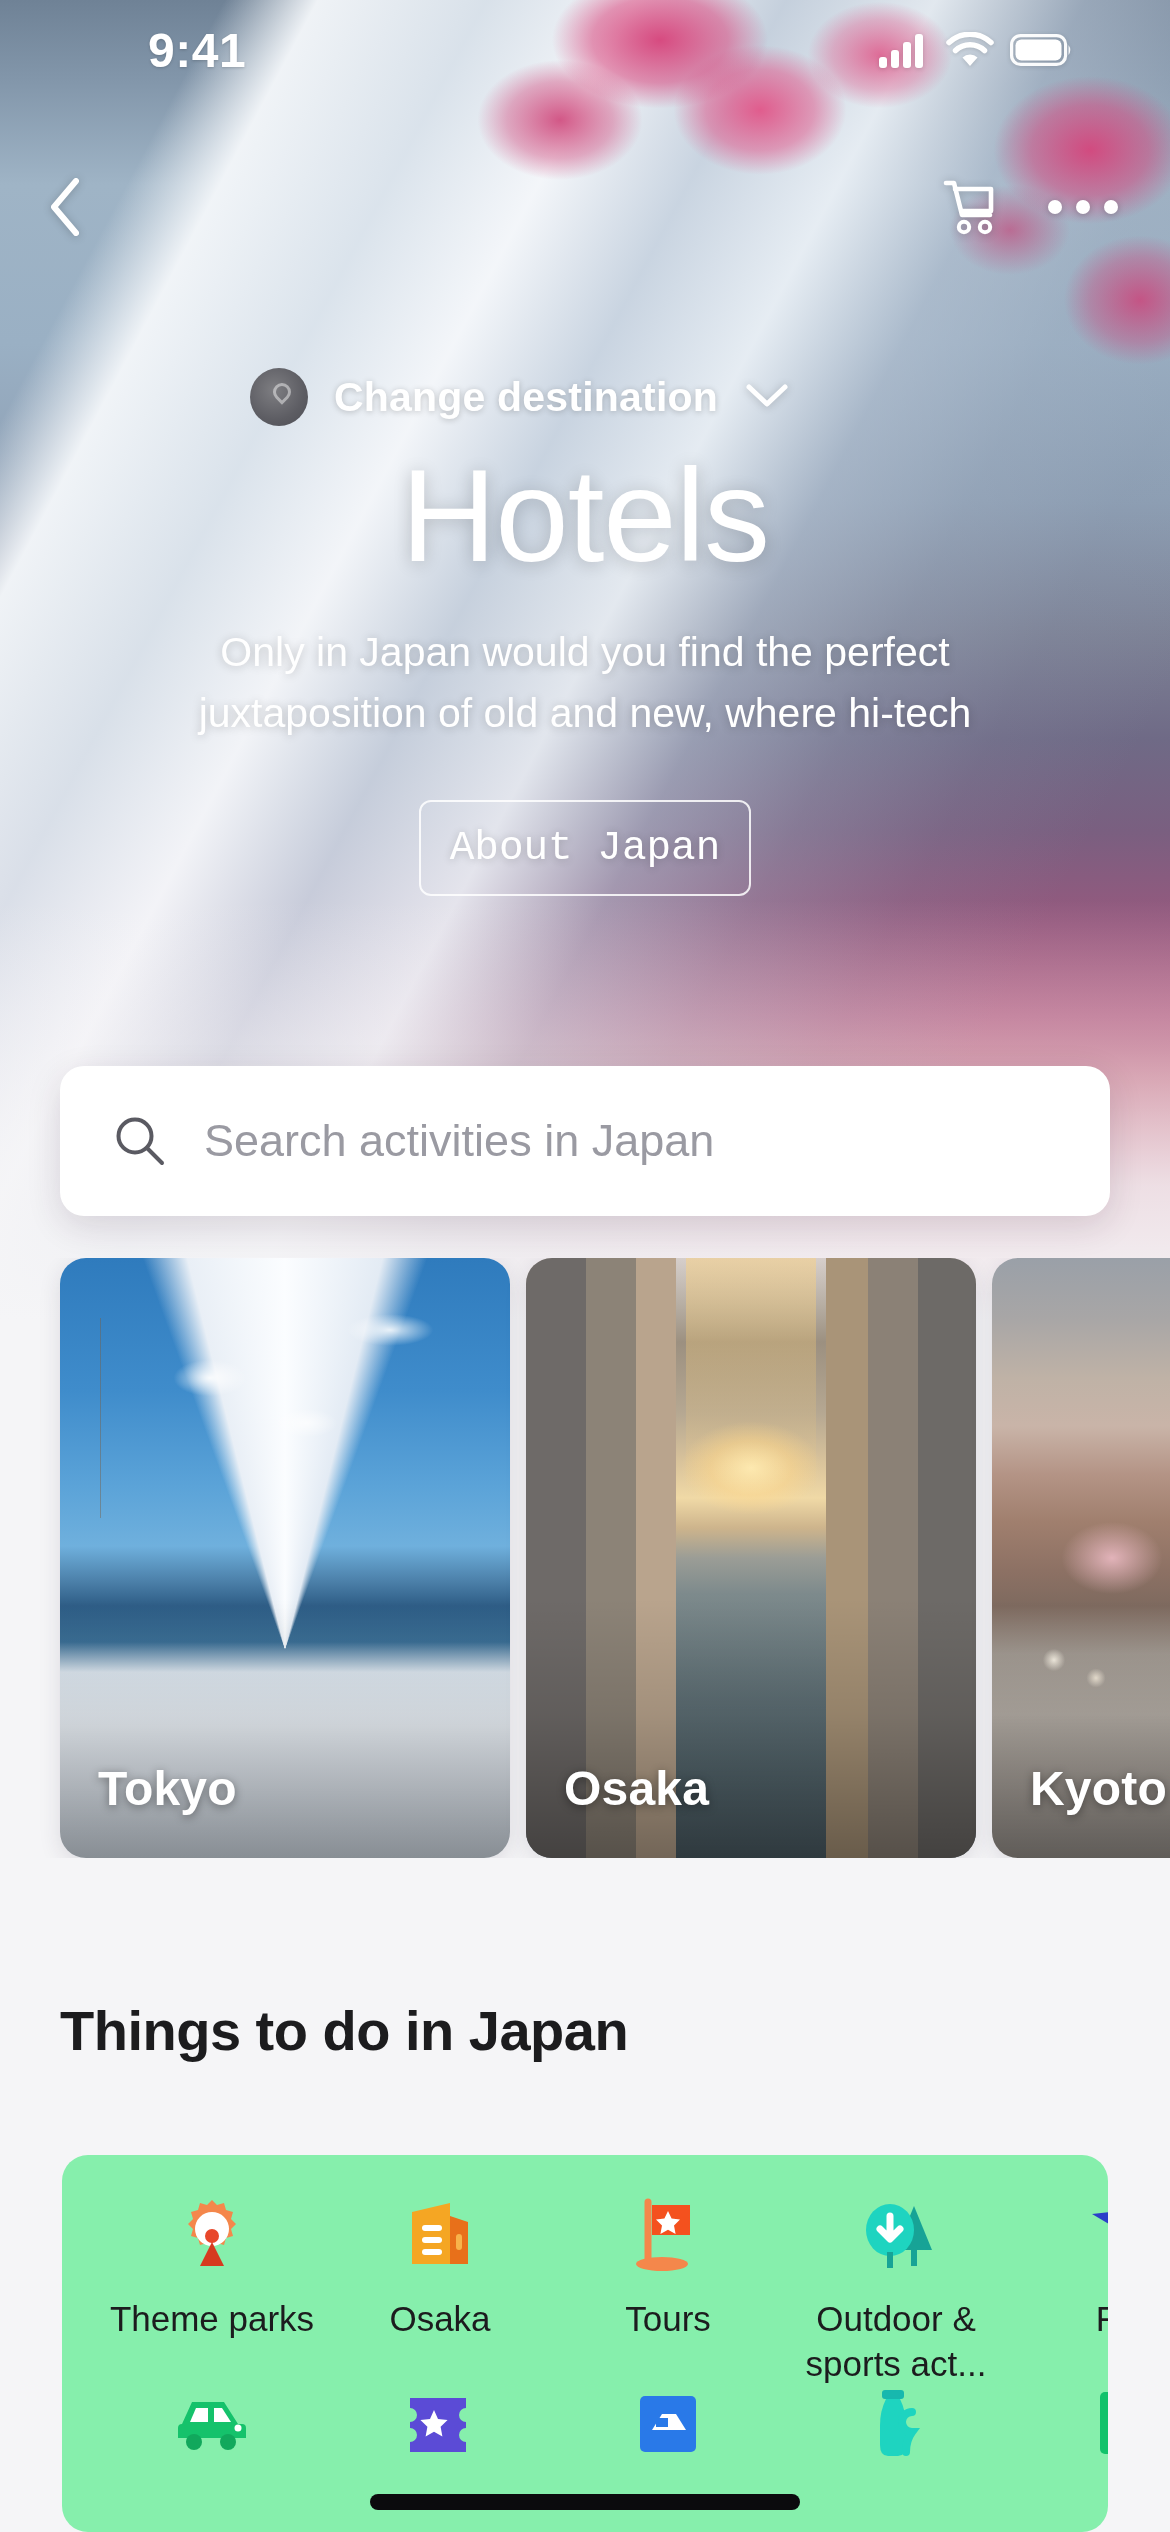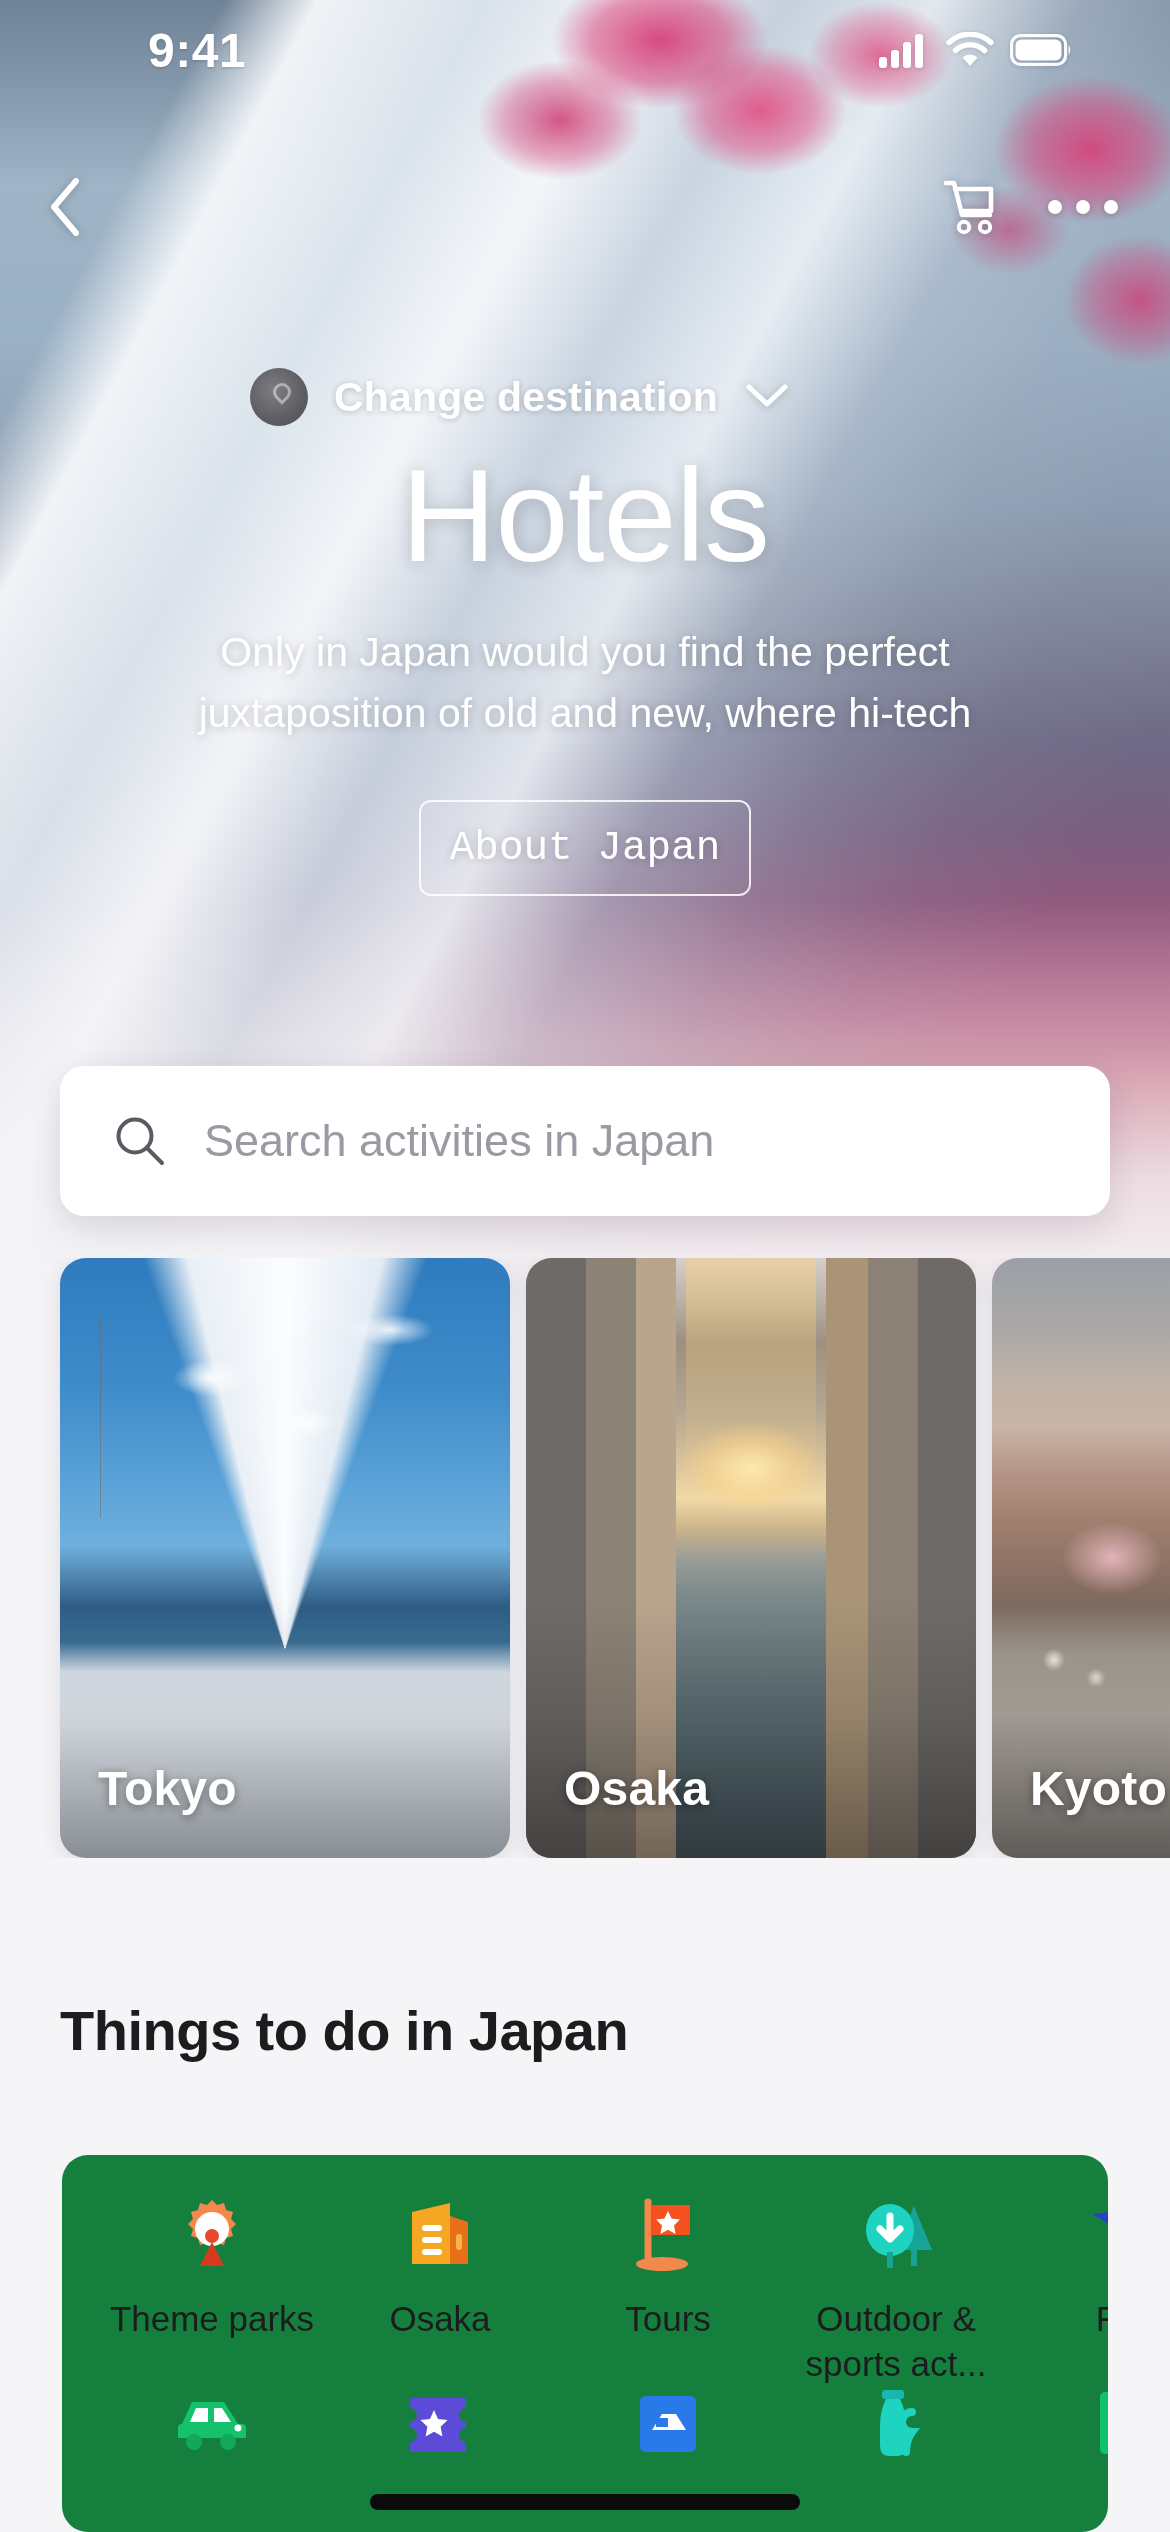--- a/index.html
+++ b/index.html
@@ -205,21 +205,21 @@
     text-shadow:0 2px 10px rgba(0,0,0,.4); white-space:nowrap;
   }
 
   
   .section-title {
     position:absolute; left:60px; top:1998px;
     font-size:56px; font-weight:700; color:#1c1c1e; letter-spacing:-.5px;
   }
   .cat-card {
     position:absolute; left:62px; top:2155px; width:1046px; height:377px;
-    background:#15803d; border-radius:26px; overflow:hidden; z-index:5;
+    background:#86efac; border-radius:26px; overflow:hidden; z-index:5;
   }
   .cat-row {
     display:flex; align-items:flex-start; padding-left:36px; height:188px;
   }
   .cat-item {
     width:228px; flex:none; display:flex; flex-direction:column;
     align-items:center; padding-top:34px; cursor:pointer;
   }
   .cat-icon { width:86px; height:86px; display:flex; align-items:center; justify-content:center; }
   .cat-icon svg { display:block; }

